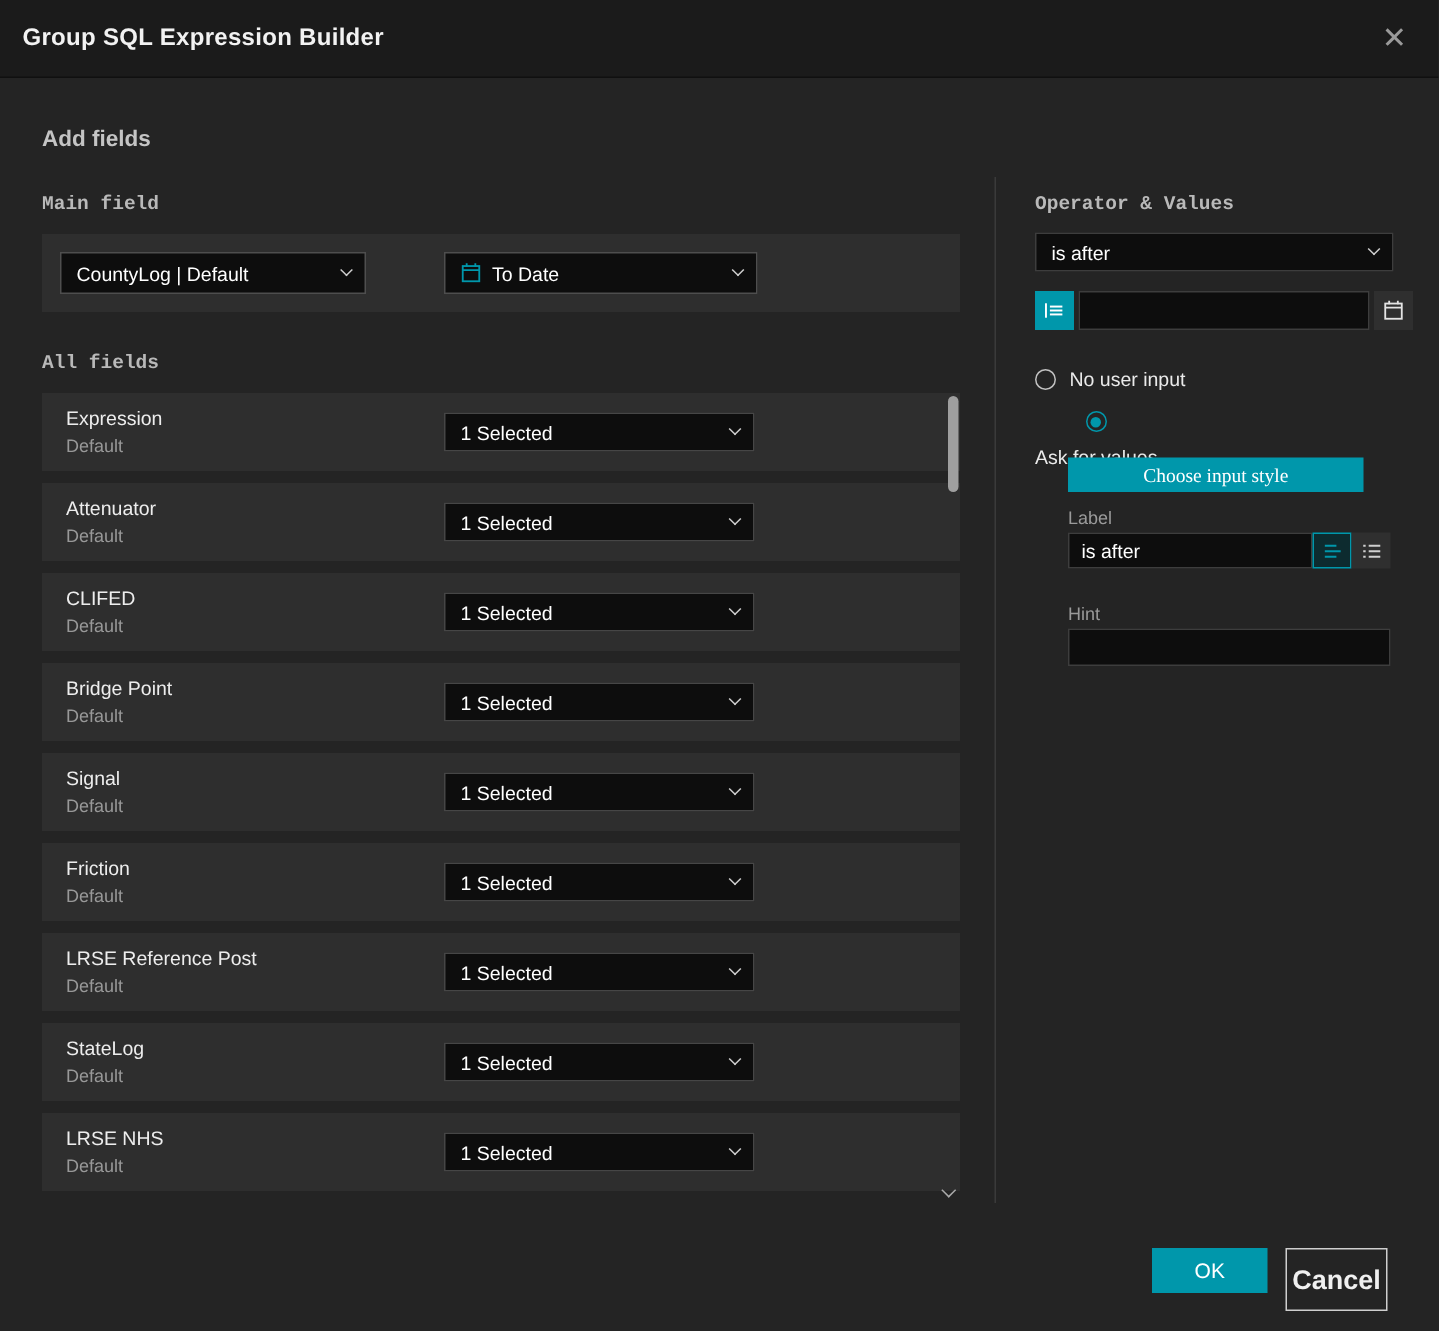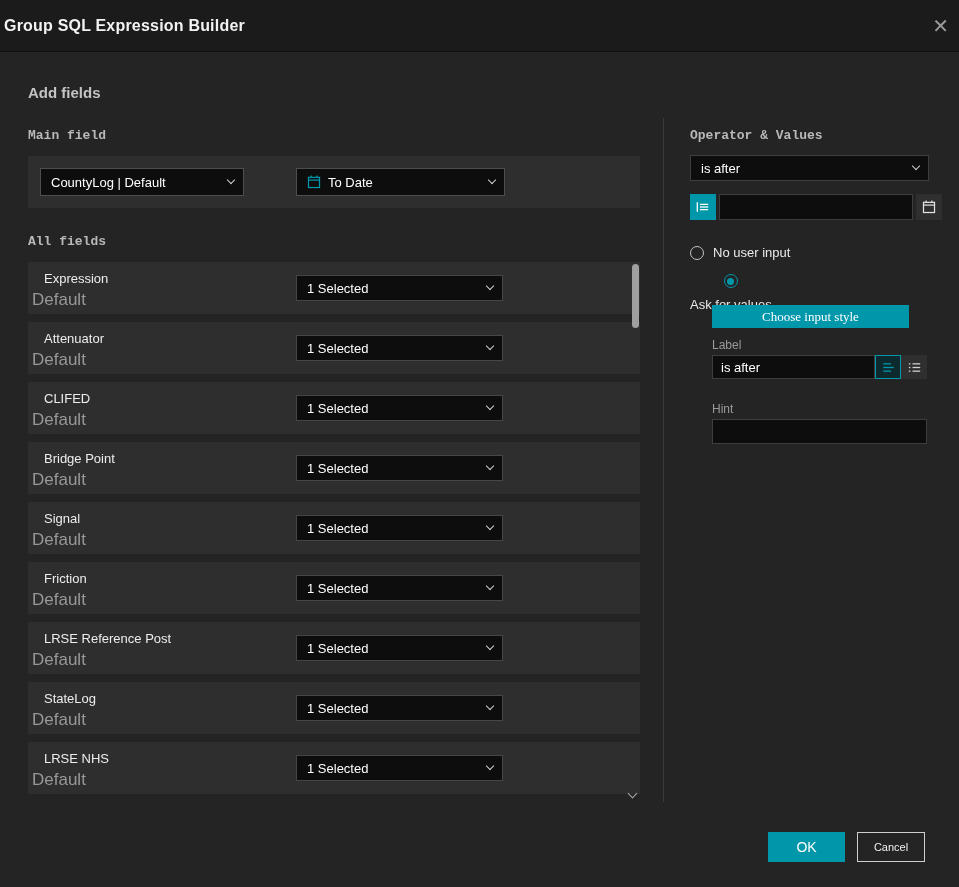--- a/index.html
+++ b/index.html
@@ -9,21 +9,21 @@
     background: #242424;
     color: #fff;
     font-family: "Liberation Sans", sans-serif;
     position: relative;
     overflow: hidden;
   }
   
   .dlg-header {
     position: absolute; top: 0; left: 0; right: 0; height: 52px;
     background: #1b1b1b; border-bottom: 1px solid #101010;
-    display: flex; align-items: center; padding: 0 4px;
+    display: flex; align-items: center; padding: 0 15px;
   }
   .dlg-title { font-size: 16px; font-weight: bold; color: #f2f2f2; letter-spacing: .2px; }
   .dlg-close {
     margin-left: auto; color: #9a9a9a; font-size: 20px; line-height: 1;
     cursor: pointer; padding: 4px 6px;
   }
   
   .content { position: absolute; top: 52px; left: 0; right: 0; bottom: 0; }
   .h-add { position: absolute; top: 32px; left: 28px; font-size: 15px; font-weight: bold; color: #c4c4c4; }
   .h-sub { position: absolute; font-size: 13px; font-weight: bold; color: #b9b9b9; font-family: Liberation Mono, monospace; }
@@ -63,21 +63,21 @@
     background: #2e2e2e;
   }
   .main-select { position: absolute; top: 12px; height: 28px; }
 
   
   .fields-list { position: absolute; top: 210px; left: 28px; width: 612px; }
   .field-row {
     position: relative; height: 52px; margin-bottom: 8px; background: #2e2e2e;
   }
   .fr-name { position: absolute; left: 16px; top: 9px; font-size: 13px; color: #ededed; }
-  .fr-sub  { position: absolute; left: 4px; top: 28px; font-size: 17px; color: #989898; }
+  .fr-sub  { position: absolute; left: 16px; top: 28px; font-size: 12px; color: #989898; }
   .row-select { position: absolute; left: 268px; top: 13px; width: 207px; height: 26px; border-color: #464646; }
 
   
   .scrollbar { position: absolute; left: 632px; top: 210px; width: 7px; height: 520px; }
   .scroll-thumb { position: absolute; top: 2px; left: 0; width: 7px; height: 64px; background: #9f9f9f; border-radius: 4px; cursor: pointer; }
   .scroll-down { left: 629px; top: 738px; }
 
   
   .op-select { position: absolute; top: 103px; left: 690px; width: 239px; height: 26px; border-color: #3d3d3d; }
   .value-row { position: absolute; top: 142px; left: 690px; width: 239px; height: 26px; display: flex; gap: 3px; }
@@ -114,22 +114,22 @@
 
   .hint-input { position: absolute; top: 367px; left: 712px; width: 215px; height: 25px; }
 
   
   .footer-buttons { position: absolute; top: 780px; right: 34px; display: flex; gap: 12px; }
   .btn-ok {
     width: 77px; height: 30px; background: var(--accent); border: none; color: #fff;
     font-size: 14px; font-family: "Liberation Sans", sans-serif; cursor: pointer;
   }
   .btn-cancel {
-    width: 68px; height: 30px; background: transparent; border: 1px solid #cfcfcf; color: #f0f0f0;
-    font-size: 11px; font-family: "Liberation Sans", sans-serif; cursor: pointer;
+    width: 68px; height: 42px; background: transparent; border: 1px solid #cfcfcf; color: #f0f0f0;
+    font-size: 18px; font-family: "Liberation Sans", sans-serif; cursor: pointer; font-weight: bold;
   }
   svg { display: block; }
 </style>
 </head>
 <body>
 
 <div class="dlg-header">
   <div class="dlg-title">Group SQL Expression Builder</div>
   <div class="dlg-close">✕</div>
 </div>

